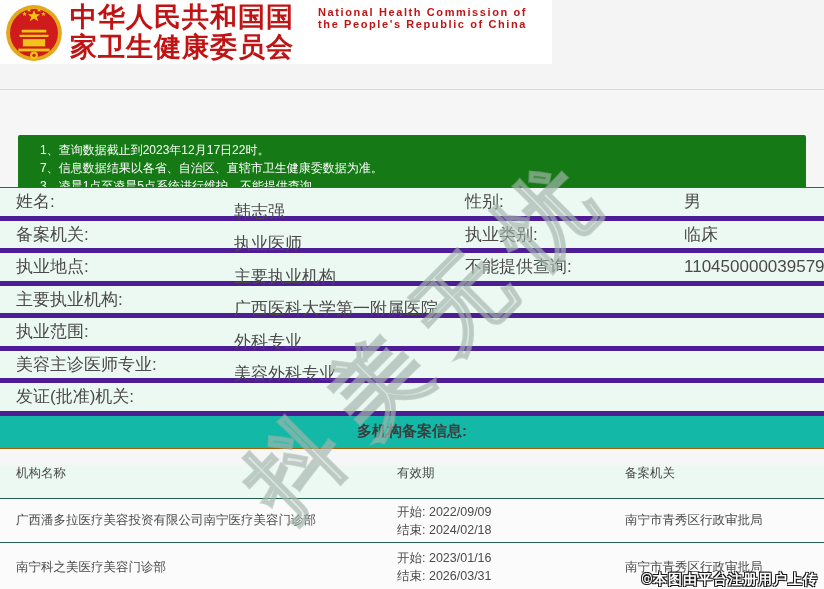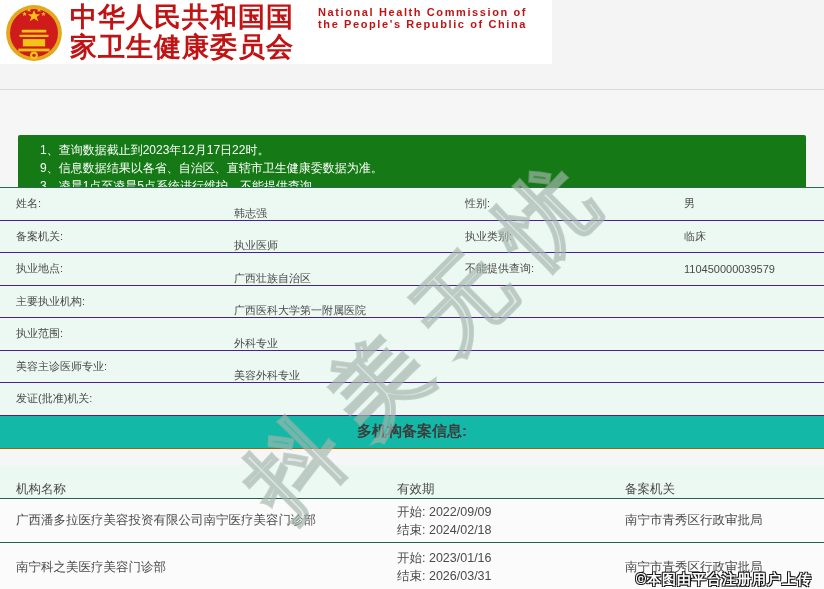--- a/index.html
+++ b/index.html
@@ -17,47 +17,47 @@
   .title-en{font-size:11px;font-weight:bold;color:#c01414;letter-spacing:1.6px;margin-top:4px;}
 
   
   .notice{position:absolute;left:18px;top:104px;width:788px;height:60px;background:#157a15;
           box-sizing:border-box;padding:6px 0 0 22px;color:#fff;font-size:12px;line-height:18px;
           border-radius:2px;margin-top:31px;}
 
   
   .t1{position:absolute;left:0;top:187px;width:824px;border-top:1px solid #2a6a52;}
   .t1-row{display:flex;height:32.5px;align-items:center;background:#ecf8f2;
-          border-bottom:1px solid #4c1d95;font-size:11px;color:#4a4a4a;box-sizing:border-box;}
+          border-bottom:5px solid #4c1d95;font-size:17px;color:#4a4a4a;box-sizing:border-box;}
   .c-l1{width:234px;padding-left:16px;box-sizing:border-box;flex:none;}
   .c-v1{width:231px;flex:none;margin-top:19px;}
   .c-l2{width:219px;flex:none;}
   .c-v2{flex:1;}
   .banner-row{display:flex;height:32.5px;align-items:center;justify-content:center;
               background:#14b8a6;border-bottom:1px solid #a16207;font-size:15px;
               font-weight:bold;color:#3c3c3c;}
 
   
   .t2{position:absolute;left:0;top:465px;width:824px;}
-  .t2-head{display:flex;height:33px;align-items:flex-end;background:#ecf8f2;
+  .t2-head{display:flex;height:33px;align-items:flex-start;background:#ecf8f2;
            border-bottom:1px solid #23634c;font-size:12.5px;color:#4a4a4a;}
   .c-name{width:397px;padding-left:16px;box-sizing:border-box;flex:none;}
   .c-validity{width:228px;flex:none;}
   .c-authority{flex:1;}
   .t2-row{display:flex;align-items:center;background:#fbfbfb;font-size:12.5px;color:#4a4a4a;}
   .t2-row.first{height:43px;border-bottom:1px solid #23634c;}
   .t2-row.second{height:48px;}
   .validity-lines div{line-height:18px;}
 
   
   .watermark{position:absolute;left:150px;top:272px;width:560px;text-align:center;
              transform:rotate(-45deg);font-size:92px;font-weight:bold;letter-spacing:26px;
              white-space:nowrap;color:rgba(178,192,185,0.30);
              -webkit-text-stroke:2px rgba(160,178,170,0.55);pointer-events:none;}
-  .badge{position:absolute;right:12px;bottom:0;font-size:14px;font-weight:bold;color:#fff;
+  .badge{position:absolute;right:6px;bottom:0;font-size:14px;font-weight:bold;color:#fff;
          letter-spacing:1px;
          text-shadow:-1px -1px 0 #151515,1px -1px 0 #151515,-1px 1px 0 #151515,1px 1px 0 #151515;}
 </style>
 </head>
 <body>
 
 <div class="page">
 
   <div class="header-band">
     <div class="logo-box">
@@ -80,40 +80,40 @@
       </svg>
       <div class="titles">
         <div class="title-cn">中华人民共和国国家卫生健康委员会</div>
         <div class="title-en">National Health Commission of the People's Republic of China</div>
       </div>
     </div>
   </div>
 
   <div class="notice">
     <div>1、查询数据截止到2023年12月17日22时。</div>
-    <div>9、信息数据结果以各省、自治区、直辖市卫生健康委数据为准。</div>
+    <div>7、信息数据结果以各省、自治区、直辖市卫生健康委数据为准。</div>
     <div>3、凌晨1点至凌晨5点系统进行维护，不能提供查询。</div>
   </div>
 
   <div class="t1">
     <div class="t1-row">
       <span class="c-l1">姓名:</span>
       <span class="c-v1">韩志强</span>
       <span class="c-l2">性别:</span>
       <span class="c-v2">男</span>
     </div>
     <div class="t1-row">
       <span class="c-l1">备案机关:</span>
       <span class="c-v1">执业医师</span>
       <span class="c-l2">执业类别:</span>
       <span class="c-v2">临床</span>
     </div>
     <div class="t1-row">
       <span class="c-l1">执业地点:</span>
-      <span class="c-v1">广西壮族自治区</span>
+      <span class="c-v1">主要执业机构</span>
       <span class="c-l2">不能提供查询:</span>
       <span class="c-v2">110450000039579</span>
     </div>
     <div class="t1-row">
       <span class="c-l1">主要执业机构:</span>
       <span class="c-v1">广西医科大学第一附属医院</span>
       <span class="c-l2"></span>
         <span class="c-v2"></span>
     </div>
     <div class="t1-row">

